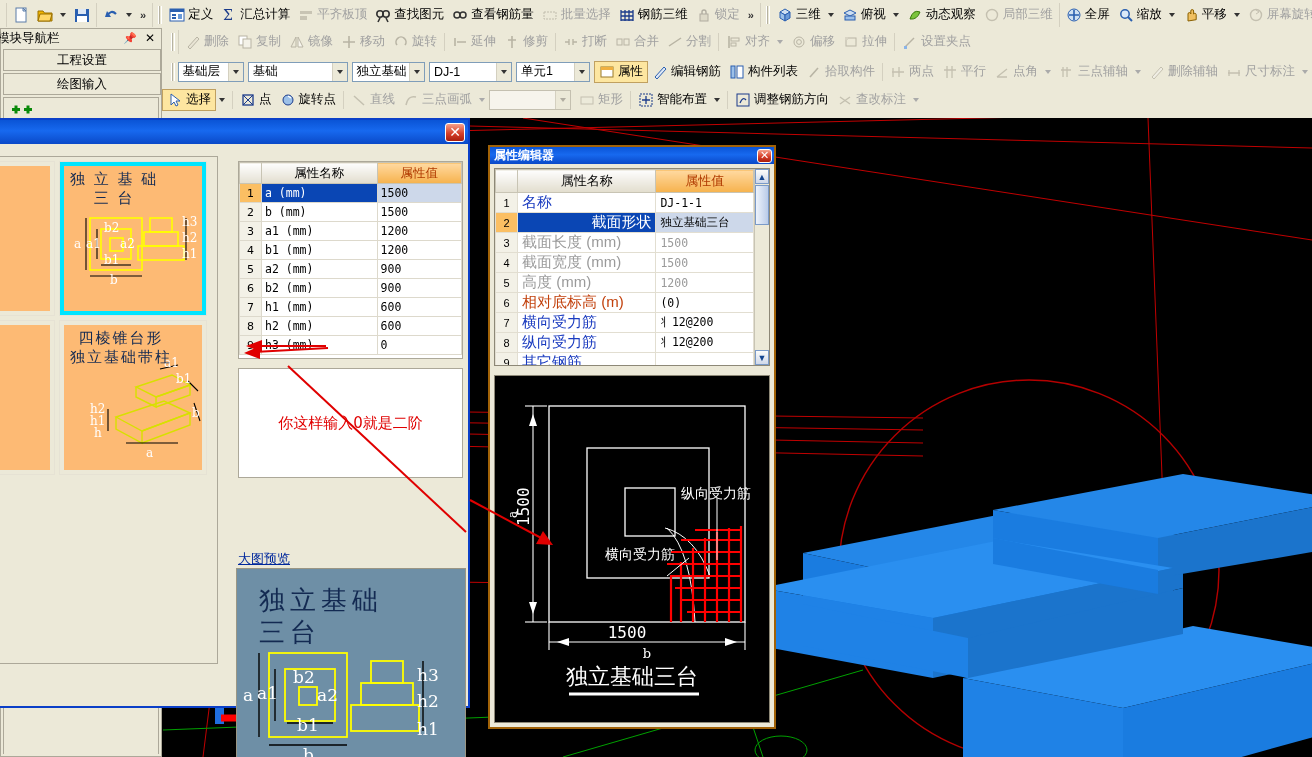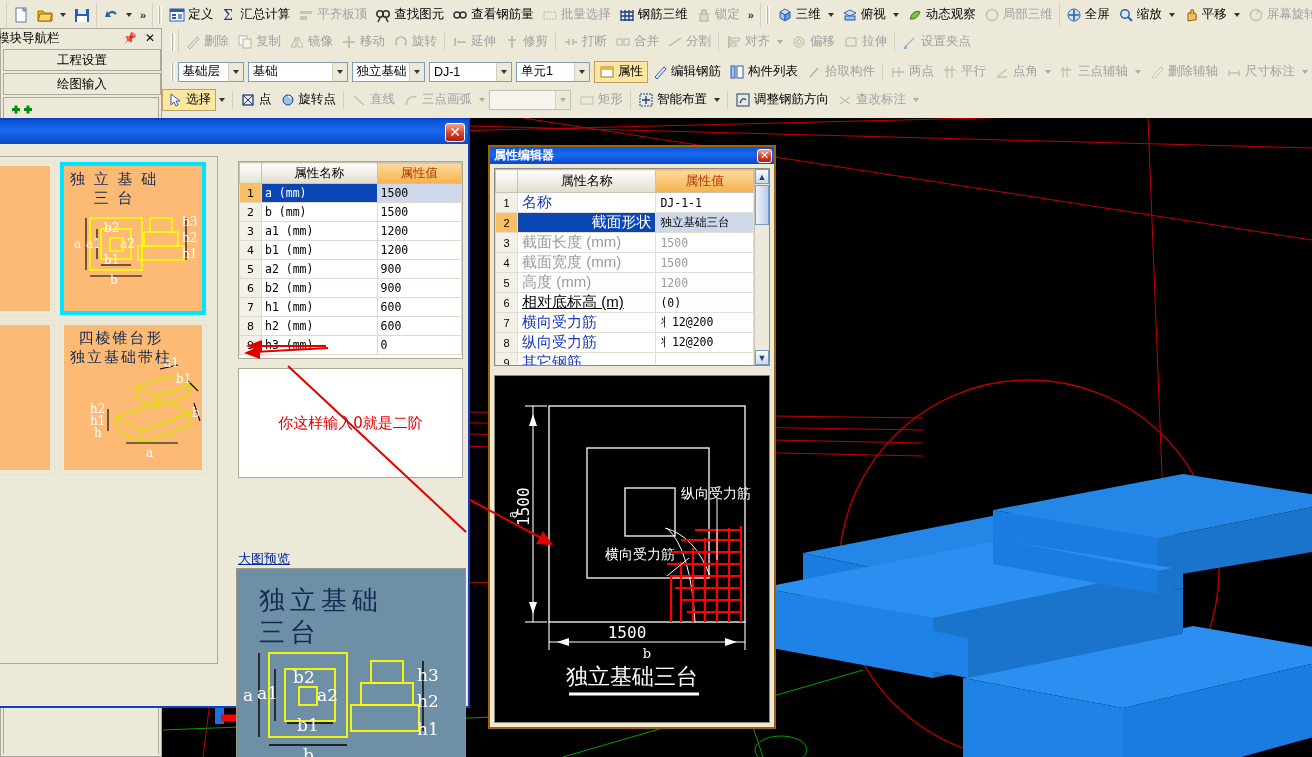--- a/index.html
+++ b/index.html
@@ -127,21 +127,21 @@
   .ptb { width:100%; border-collapse:collapse; }
   .ptb th { height:23px; font-weight:normal; border:1px solid #c8c4b4; font-size:13px;}
   .ptb th.hnum { width:22px; background:linear-gradient(180deg,#fff,#e4e0d2); }
   .ptb th.hname { background:linear-gradient(180deg,#fdfdfd,#e2ddcd); }
   .ptb th.hval { background:linear-gradient(180deg,#ffd9a0,#f6b24d); color:#b03a00;}
   .ptb td { height:19px; border:1px solid #e2ded1; padding:0 4px; font-size:15px; }
   .ptb td.num { width:22px; text-align:center; background:#f3f1e7; font-size:11px;}
   .ptb td.num.hi { background:#fbbf63; }
   .ptb td.nm { color:#1a3bbf; }
   .ptb td.nm.gray { color:#9a9a9a; }
-  .ptb td.nm.blk { color:#000000;text-decoration:underline; }
+  .ptb td.nm.blk { color:#c2410c; }
   .ptb td.vl { font-family:"DejaVu Sans Mono",monospace; font-size:11.5px; }
   .ptb td.vl.gray { color:#9a9a9a; }
   .ptb tr.selrow td.nm { background:#0a46b4; color:#fff;text-align:right; }
   .ptb tr.selrow td.vl { background:#cdd8ea; color:#000; }
   .sbar { width:15px; background:#ece9d8; border-left:1px solid #c8c4b4;
      display:flex; flex-direction:column; }
   .sbtn { height:15px; background:linear-gradient(180deg,#fcfcfa,#cfd8ea);
      border:1px solid #7a9ac8; display:flex; align-items:center;
      justify-content:center; font-size:9px; color:#13458f; }
   .sthumb { height:40px; margin:1px 0; background:linear-gradient(90deg,#eef3fb,#b9cbe8);

